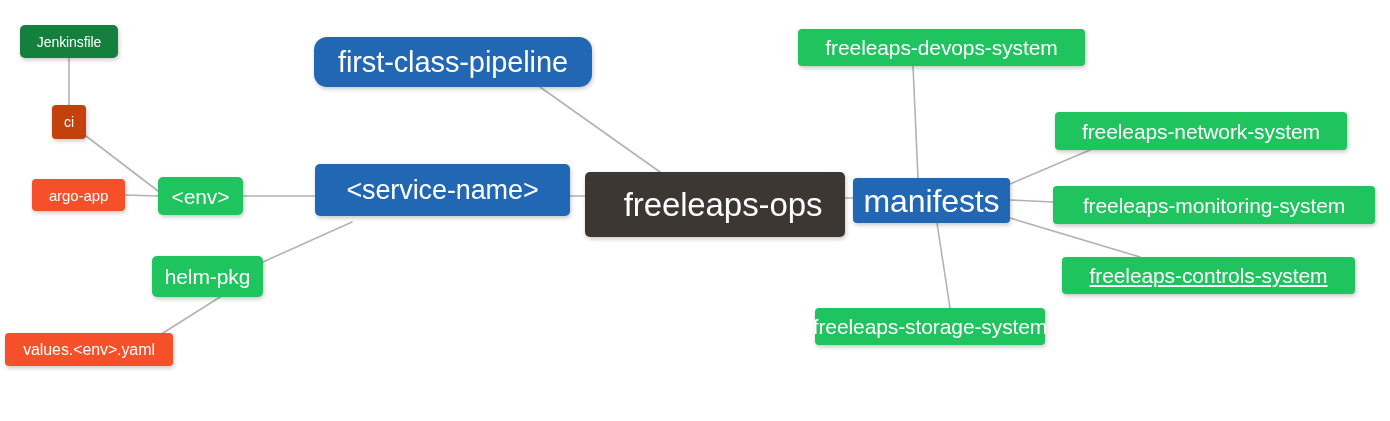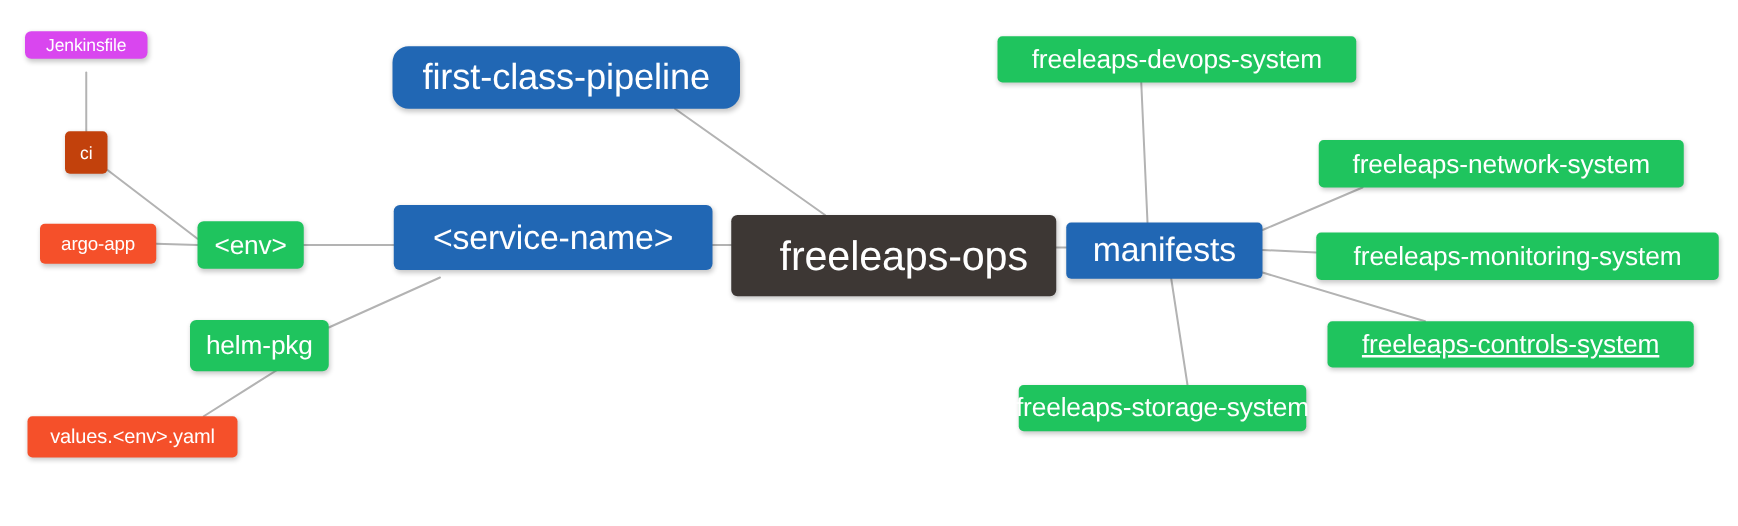--- a/index.html
+++ b/index.html
@@ -53,48 +53,48 @@
       <line x1="570" y1="196" x2="585" y2="196" stroke="#b3b3b3" stroke-width="1.6" stroke-linecap="round"></line>
       <line x1="540" y1="87" x2="660" y2="172" stroke="#b3b3b3" stroke-width="1.6" stroke-linecap="round"></line>
       <line x1="845" y1="198" x2="853" y2="198" stroke="#b3b3b3" stroke-width="1.6" stroke-linecap="round"></line>
       <line x1="918" y1="178" x2="913" y2="66" stroke="#b3b3b3" stroke-width="1.6" stroke-linecap="round"></line>
       <line x1="1010" y1="184" x2="1090" y2="150" stroke="#b3b3b3" stroke-width="1.6" stroke-linecap="round"></line>
       <line x1="1010" y1="200" x2="1053" y2="202" stroke="#b3b3b3" stroke-width="1.6" stroke-linecap="round"></line>
       <line x1="1010" y1="218" x2="1140" y2="257" stroke="#b3b3b3" stroke-width="1.6" stroke-linecap="round"></line>
       <line x1="937" y1="223" x2="950" y2="308" stroke="#b3b3b3" stroke-width="1.6" stroke-linecap="round"></line>
     </svg>
   <div id="node-layer">
-      <div class="node" style="left: 20px; top: 25px; width: 98px; height: 22px; background: #d946ef; font-size: 14px; border-radius: 5px;">
+      <div class="node" style="left: 20px; top: 25px; width: 98px; height: 33px; background: #15803d; font-size: 14px; border-radius: 5px;">
         <span class="node-label">Jenkinsfile</span>
       </div>
       <div class="node" style="left: 52px; top: 105px; width: 34px; height: 34px; background: #c2410c; font-size: 14px; border-radius: 4px;">
         <span class="node-label">ci</span>
       </div>
       <div class="node" style="left: 32px; top: 179px; width: 93px; height: 32px; background: rgb(245, 80, 42); font-size: 15px; border-radius: 4px; justify-content: center;">
         <span class="node-label">argo-app</span>
       </div>
       <div class="node" style="left: 158px; top: 177px; width: 85px; height: 38px; background: rgb(31, 196, 94); font-size: 21px; border-radius: 5px;">
         <span class="node-label">&lt;env&gt;</span>
       </div>
       <div class="node" style="left: 152px; top: 256px; width: 111px; height: 41px; background: rgb(31, 196, 94); font-size: 21px; border-radius: 5px;">
         <span class="node-label">helm-pkg</span>
       </div>
-      <div class="node" style="left: 22px; top: 333px; width: 168px; height: 33px; background: rgb(245, 80, 42); font-size: 16px; border-radius: 4px;">
+      <div class="node" style="left: 5px; top: 333px; width: 168px; height: 33px; background: rgb(245, 80, 42); font-size: 16px; border-radius: 4px;">
         <span class="node-label">values.&lt;env&gt;.yaml</span>
       </div>
       <div class="node" style="left: 314px; top: 37px; width: 278px; height: 50px; background: rgb(33, 103, 180); font-size: 29px; border-radius: 13px;">
         <span class="node-label">first-class-pipeline</span>
       </div>
       <div class="node" style="left: 315px; top: 164px; width: 255px; height: 52px; background: rgb(33, 103, 180); font-size: 27px; border-radius: 5px;">
         <span class="node-label">&lt;service-name&gt;</span>
       </div>
       <div class="node" style="left: 585px; top: 172px; width: 260px; height: 65px; background: rgb(61, 55, 52); font-size: 33px; border-radius: 5px; padding-left: 16px;">
         <span class="node-label">freeleaps-ops</span>
       </div>
-      <div class="node" style="left: 853px; top: 178px; width: 157px; height: 45px; background: rgb(33, 103, 180); font-size: 27px; border-radius: 4px;">
+      <div class="node" style="left: 853px; top: 178px; width: 157px; height: 45px; background: rgb(33, 103, 180); font-size: 32px; border-radius: 4px;">
         <span class="node-label">manifests</span>
       </div>
       <div class="node" style="left: 798px; top: 29px; width: 287px; height: 37px; background: rgb(31, 196, 94); font-size: 21px; border-radius: 4px;">
         <span class="node-label">freeleaps-devops-system</span>
       </div>
       <div class="node" style="left: 1055px; top: 112px; width: 292px; height: 38px; background: rgb(31, 196, 94); font-size: 21px; border-radius: 4px;">
         <span class="node-label">freeleaps-network-system</span>
       </div>
       <div class="node" style="left: 1053px; top: 186px; width: 322px; height: 38px; background: rgb(31, 196, 94); font-size: 21px; border-radius: 4px;">
         <span class="node-label">freeleaps-monitoring-system</span>

